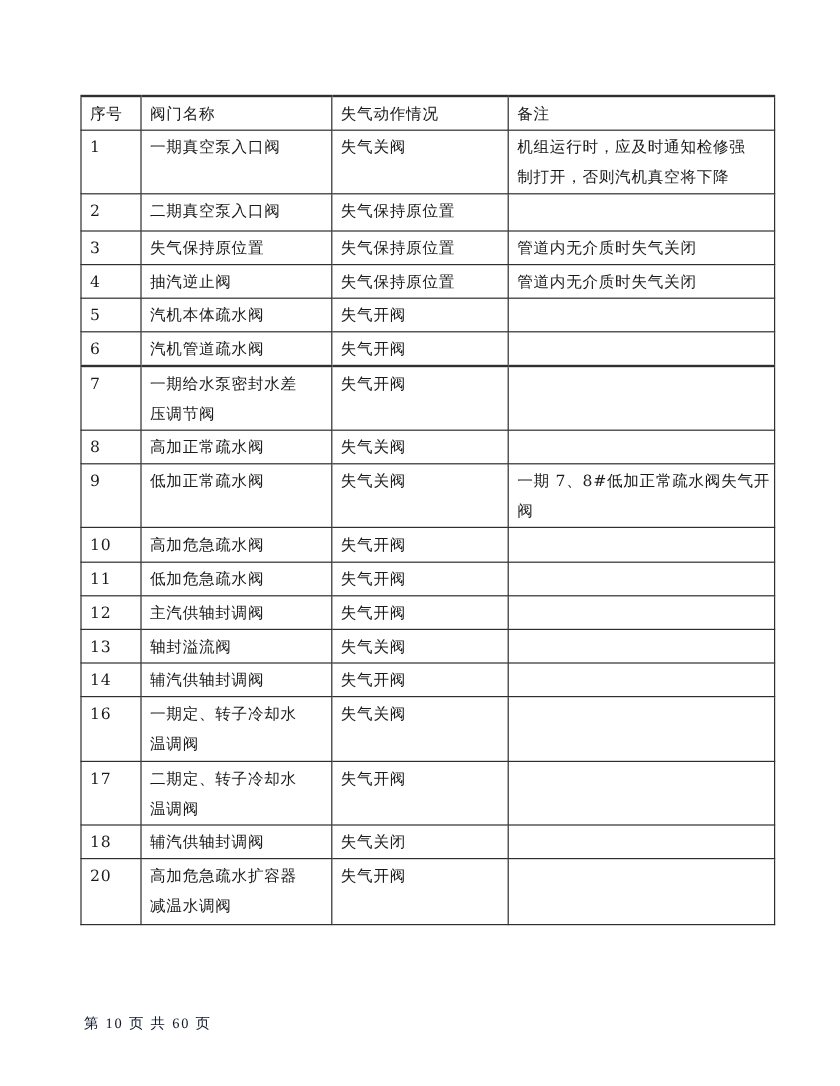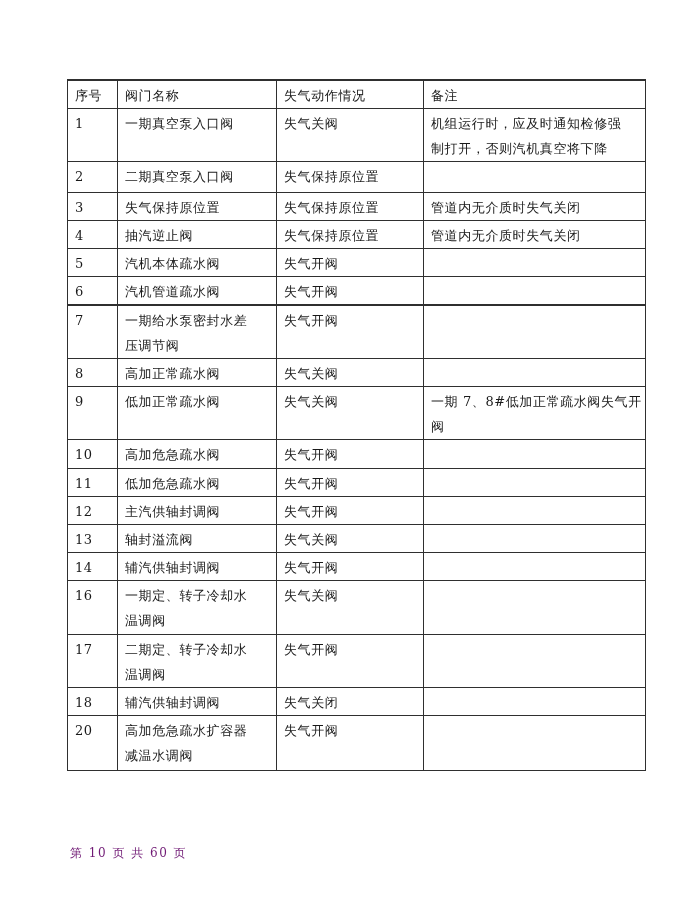--- a/index.html
+++ b/index.html
@@ -43,22 +43,23 @@
   }
   table.valve-table tr.page-break td {
     border-top-width: 2px;
   }
   .page-footer {
     position: absolute;
     left: 70px;
     top: 845px;
     font-size: 12px;
     letter-spacing: 1.5px;
-    color: #701a75;
+    color: #0f172a;
     white-space: pre;
+    font-family: Liberation Serif, serif;
   }
 </style>
 </head>
 <body>
 
 <div class="page">
 
   <table class="valve-table">
     <colgroup>
       <col style="width:50px">

